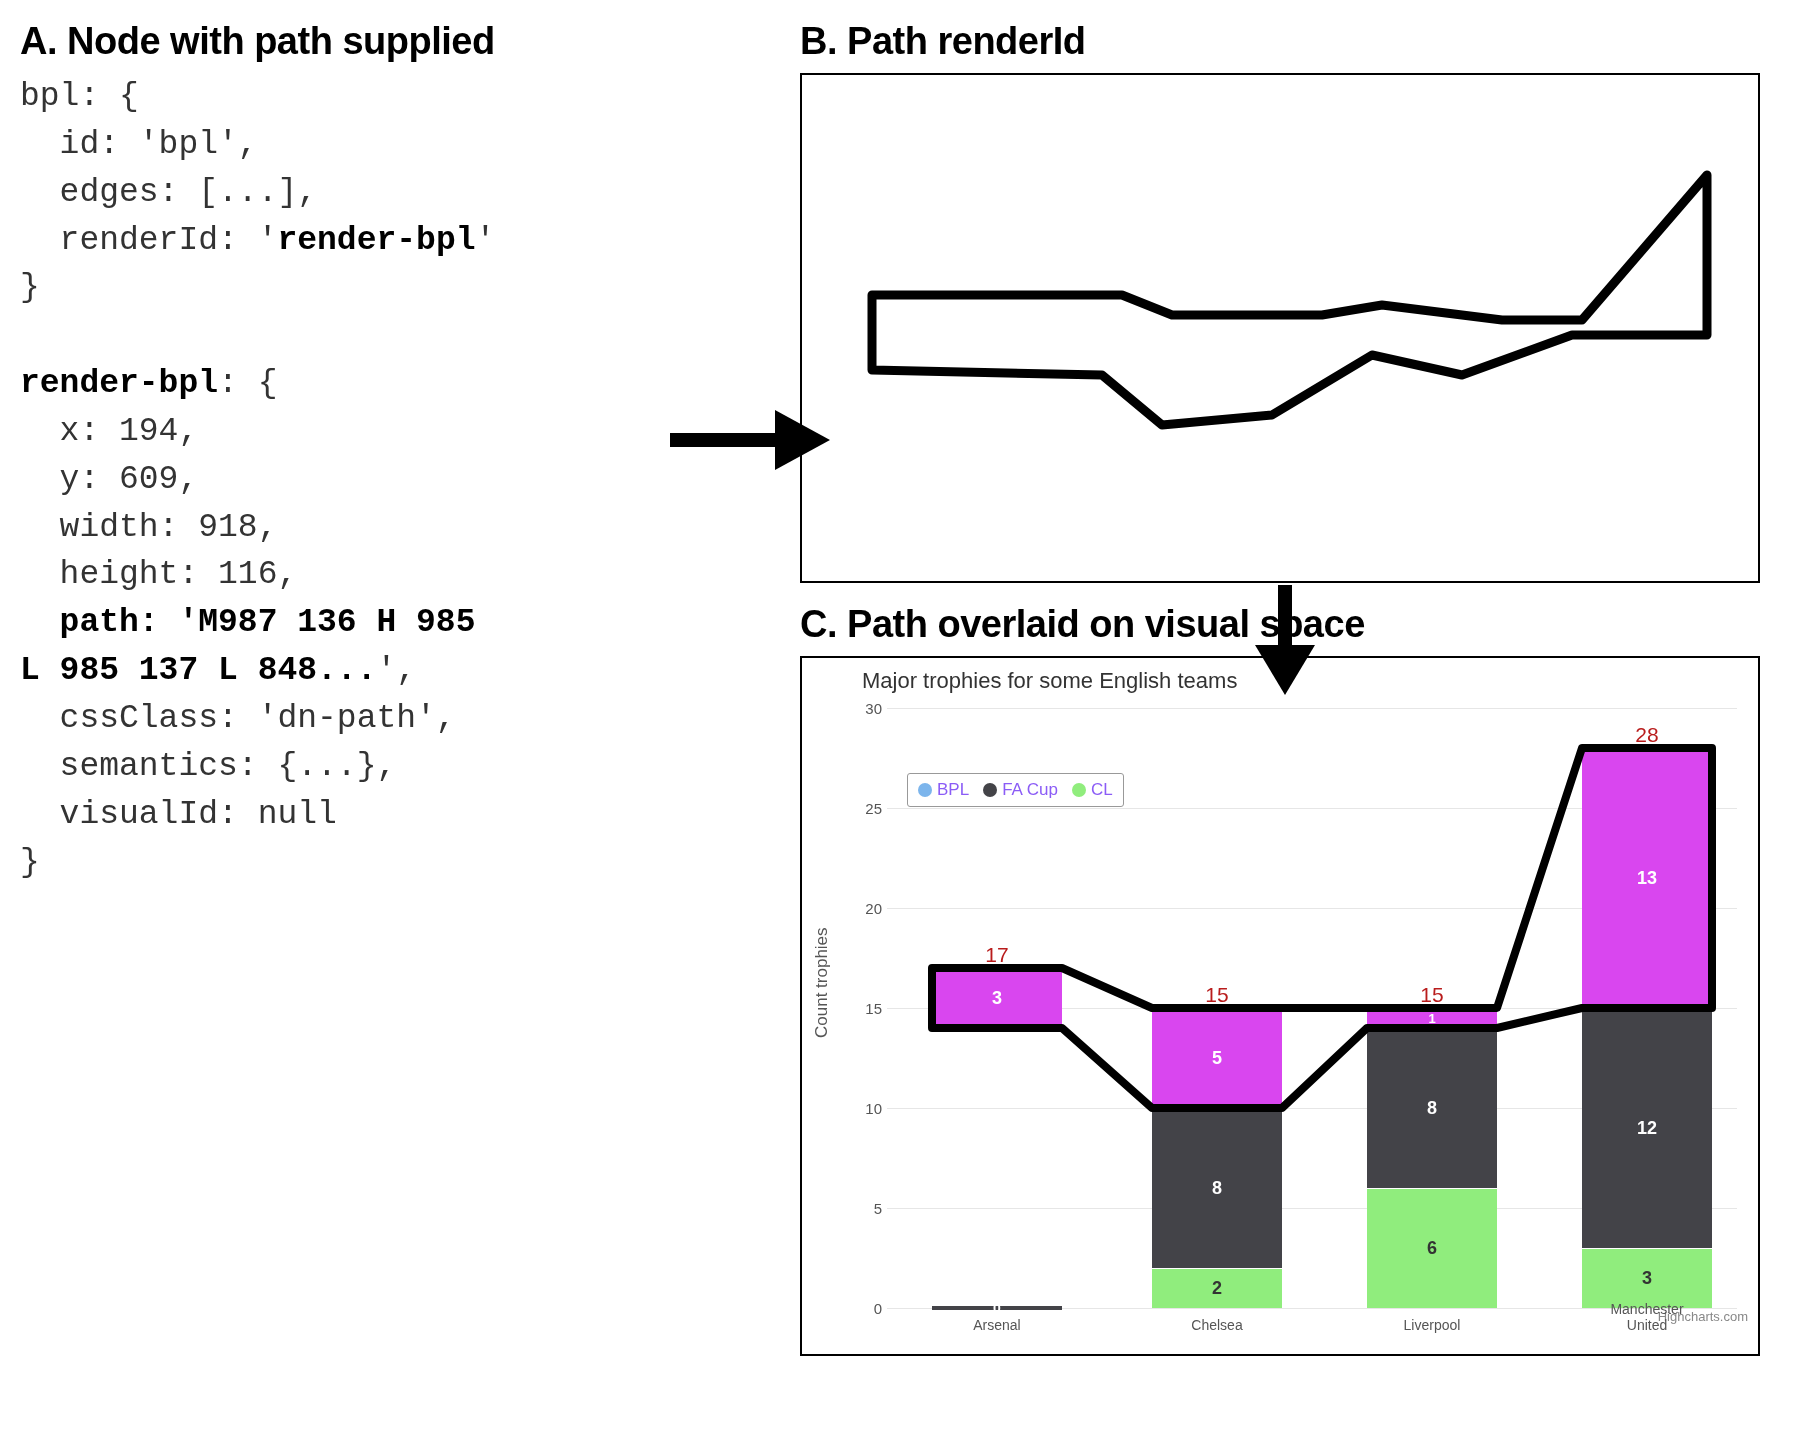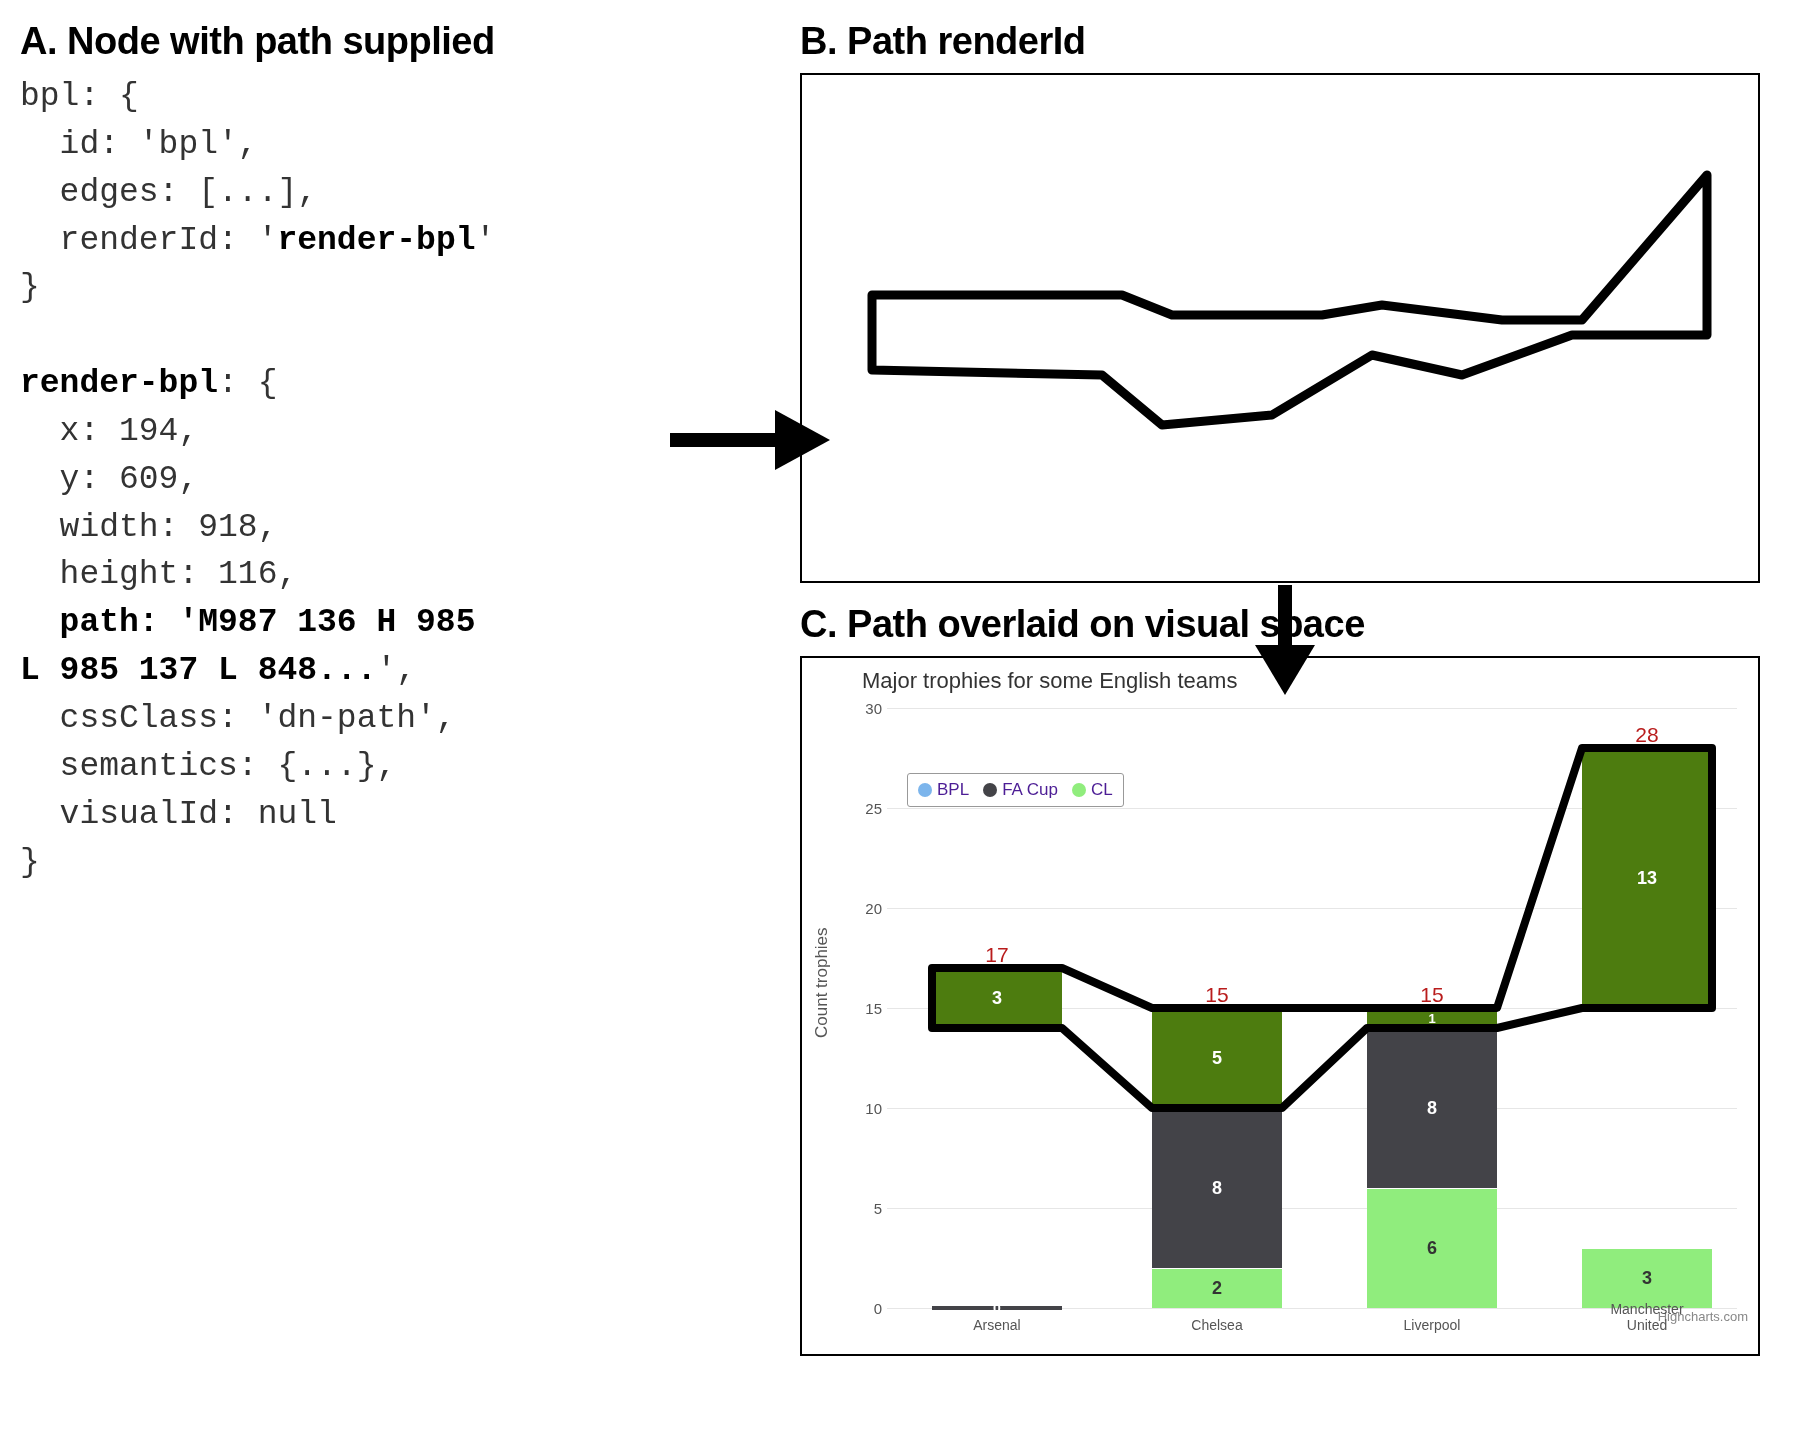--- a/index.html
+++ b/index.html
@@ -141,21 +141,21 @@
     left: 0;
     width: 130px;
     display: flex;
     align-items: center;
     justify-content: center;
     font-size: 18px;
     font-weight: 600;
     color: #fff;
     border-top: 1px solid #fff;
   }
-  .bar-seg.bpl { background: #4d7c0f; text-align: center; }
+  .bar-seg.bpl { background: #d946ef; text-align: center; }
   .bar-seg.facup { background: #434348; }
   .bar-seg.cl { background: #90ed7d; color: #333; }
   .bar-total {
     position: absolute;
     top: -25px;
     width: 130px;
     text-align: center;
     font-size: 21px;
     color: #b91c1c;
   }
@@ -165,21 +165,21 @@
     top: 65px;
     border: 1px solid #999;
     border-radius: 3px;
     padding: 6px 10px;
     background: #fff;
     font-size: 17px;
     display: flex;
     gap: 14px;
     align-items: center;
   }
-  .legend-item { display: flex; align-items: center; gap: 5px; color: #4c1d95;}
+  .legend-item { display: flex; align-items: center; gap: 5px; color: #8b5cf6;}
   .legend-swatch {
     width: 14px; height: 14px; border-radius: 50%;
   }
   .overlay-path {
     position: absolute;
     left: 0;
     top: 0;
     pointer-events: none;
   }
   .root { position: relative; }
@@ -279,20 +279,21 @@
           <div class="bar-total">15</div>
           <div class="bar-seg bpl" style="bottom:280px;height:20px;font-size:13px">1</div>
           <div class="bar-seg facup" style="bottom:120px;height:160px">8</div>
           <div class="bar-seg cl" style="bottom:0;height:120px">6</div>
         </div>
         <div class="x-tick" style="left:545px">Liverpool</div>
 
         <div class="bar-group" style="left:695px; height:560px">
           <div class="bar-total">28</div>
           <div class="bar-seg bpl" style="bottom:300px;height:260px">13</div>
+          <div class="bar-seg facup" style="bottom:60px;height:240px">12</div>
           <div class="bar-seg cl" style="bottom:0;height:60px">3</div>
         </div>
         <div class="x-tick" style="left:760px">Manchester United</div>
 
         <svg class="overlay-path" width="850" height="600">
 
           <path d="M 45 260 L 175 260 L 265 300 L 395 300 L 480 300 L 610 300 L 695 40 L 825 40
                    L 825 300 L 695 300 L 610 320 L 480 320 L 395 400 L 265 400 L 175 320 L 45 320 Z" fill="none" stroke="#000" stroke-width="8" stroke-linejoin="round"></path>
         </svg>
       </div>

